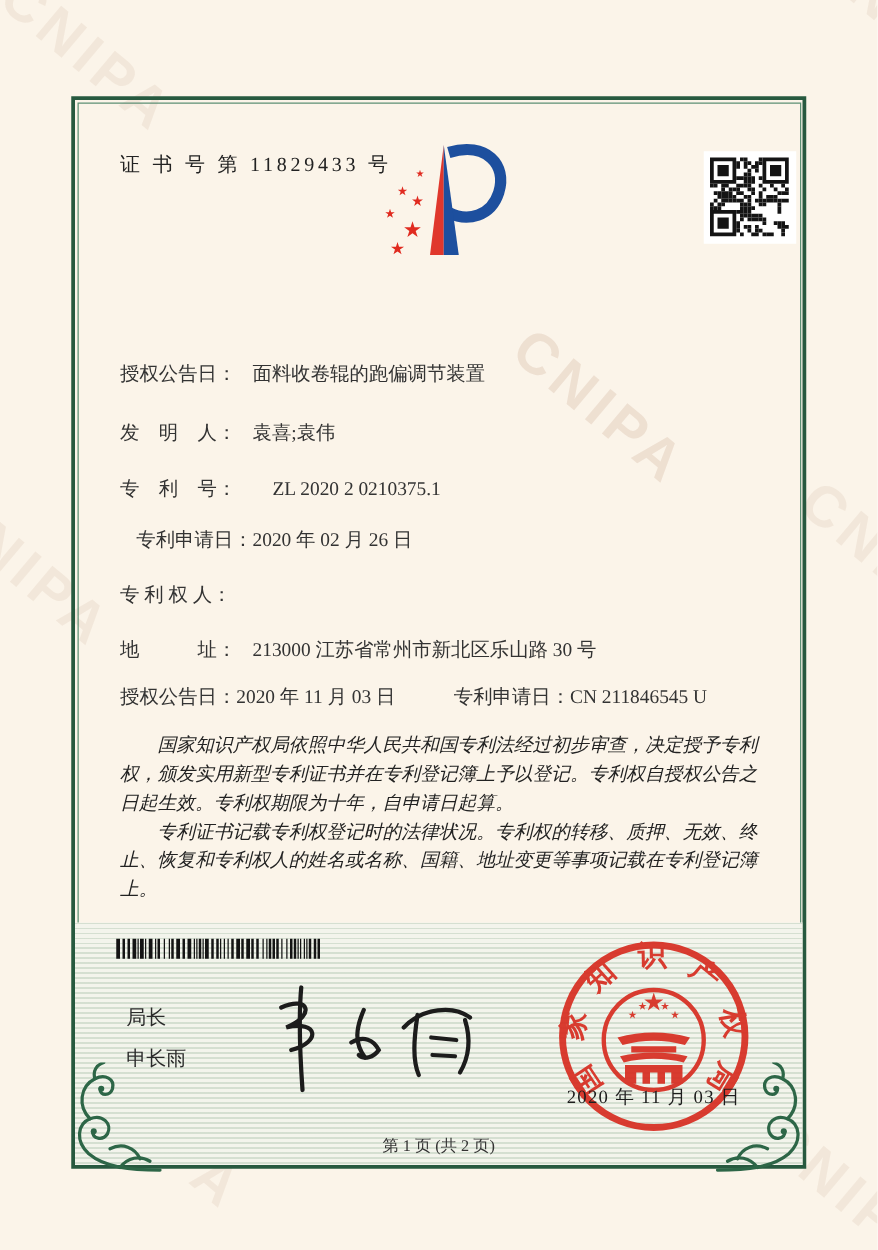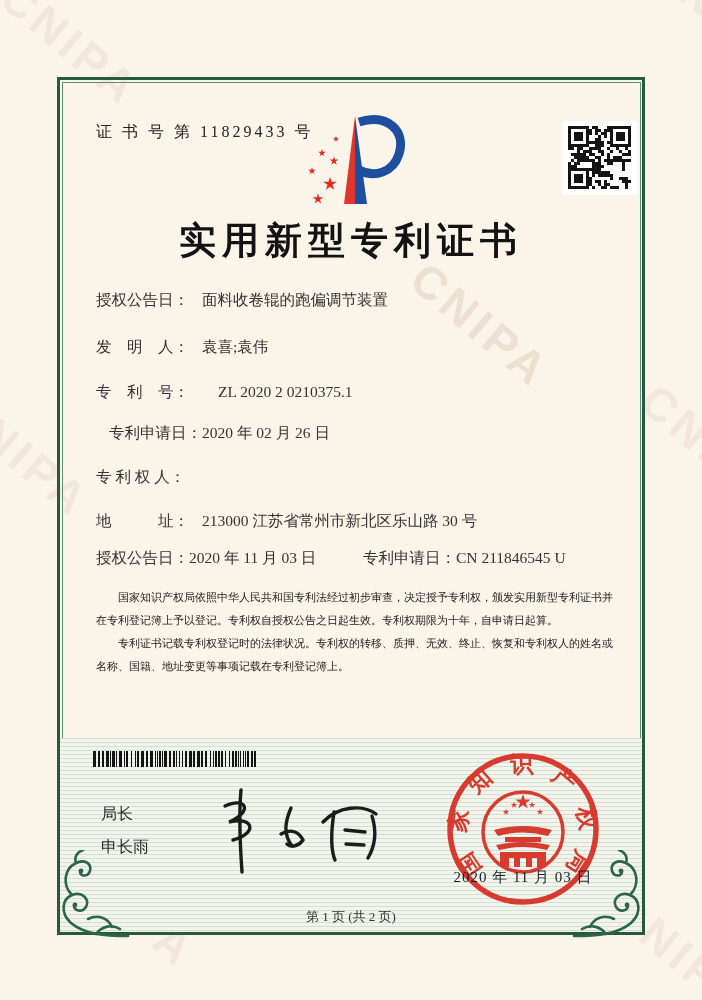--- a/index.html
+++ b/index.html
@@ -30,22 +30,22 @@
   .title{position:absolute;left:0;top:136px;width:100%;text-align:center;
          font-size:37px;font-weight:700;letter-spacing:6px;color:#121212;}
 
   .fields{position:absolute;left:36px;top:0;width:516px;font-size:15.5px;color:#333;}
   .frow{position:absolute;display:flex;line-height:20px;white-space:nowrap;}
   .frow .lab{flex:0 0 106px;}
   .r0{top:210px;} .r1{top:257px;} .r2{top:302px;gap:16px;} .r3{top:343px;text-align:right;} .r4{top:387px;} .r5{top:431px;}
   .grant{position:absolute;top:468px;left:0;width:100%;line-height:20px;white-space:nowrap;}
   .grant .g2{position:absolute;left:267px;top:0;}
 
-  .body-text{position:absolute;left:36px;top:506px;width:520px;font-size:11px;
-             color:#222;line-height:23px;}
+  .body-text{position:absolute;left:36px;top:506px;width:520px;font-size:15px;
+             font-style:italic;color:#222;line-height:23px;}
   .body-text p{margin:0;text-indent:2em;}
 
   
   .band{position:absolute;left:0;top:658px;width:100%;height:194px;background-color:#f3f4ec;
         background-image:repeating-linear-gradient(180deg,rgba(122,160,128,.25) 0 1px,rgba(122,160,128,0) 1px 4px);}
   .barcode{position:absolute;left:33px;top:13px;width:166px;height:16px;}
   .barcode i{position:absolute;top:0;bottom:0;background:#141414;}
 
   .signer-title{position:absolute;left:41px;top:66px;font:16px "Liberation Sans","DejaVu Sans",sans-serif;color:#2a2a2a;}
   .signer-name{position:absolute;left:41px;top:99px;font:16px "Liberation Sans","DejaVu Sans",sans-serif;color:#2a2a2a;}
@@ -241,21 +241,20 @@
           <i style="left: 24px; top: 60px;"></i>
           <i style="left: 33px; top: 60px;"></i>
           <i style="left: 36px; top: 60px;"></i>
           <i style="left: 42px; top: 60px;"></i>
           <i style="left: 45px; top: 60px;"></i>
           <i style="left: 48px; top: 60px;"></i>
           <i style="left: 57px; top: 60px;"></i>
         </div>
     </div>
 
-    <div class="title">实用新型专利证书</div>
 
     <div class="fields">
       <div class="frow r0">
         <span class="lab">授权公告日：</span>
         <span class="val">面料收卷辊的跑偏调节装置</span>
       </div>
       <div class="frow r1">
         <span class="lab">发　明　人：</span>
         <span class="val">袁喜;袁伟</span>
       </div>

